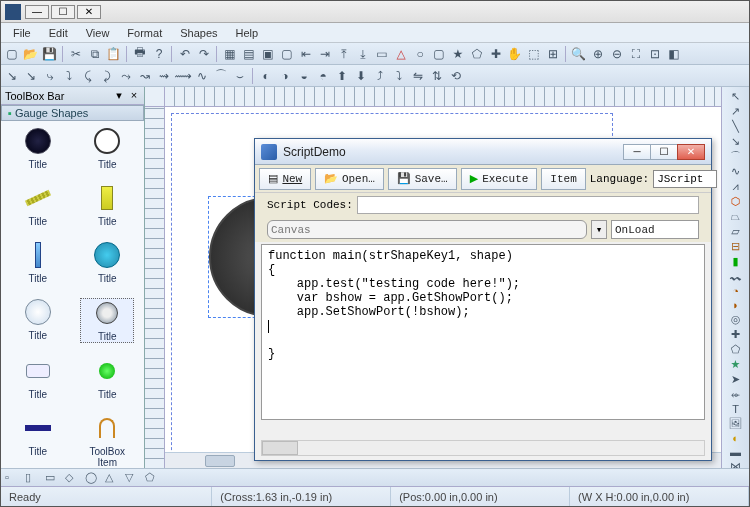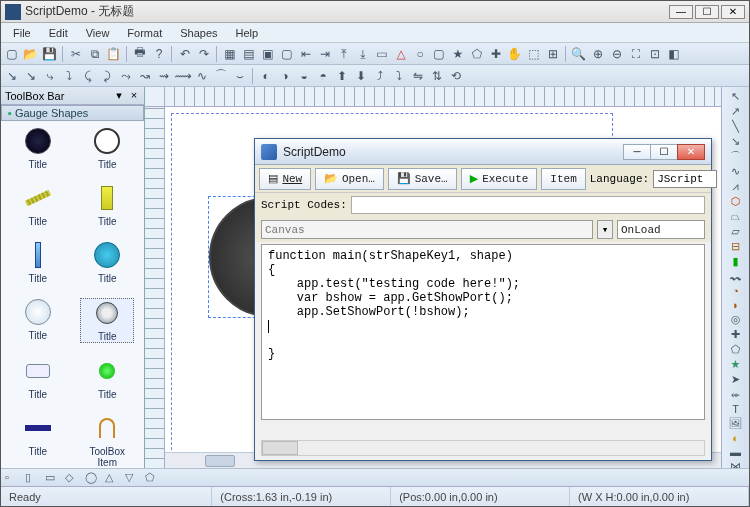--- a/index.html
+++ b/index.html
@@ -77,40 +77,39 @@
 .dlg-title .t { flex: 1; font-size: 12px; color: #222; }
 .dlg-wc { display: flex; gap: 0; }
 .dlg-wbtn { width: 28px; height: 16px; border: 1px solid #9ab; background: linear-gradient(#fff,#e2ecf7); display: flex; align-items:center; justify-content:center; font-size: 10px; cursor: pointer; margin-left: -1px;}
 .dlg-wbtn.close { background: linear-gradient(#f2b0a8,#e06050); color: #fff; border-color:#b04030;}
 .dlg-toolbar { height: 28px; background: #ece9d8; display: flex; align-items: center; padding: 2px 4px; gap: 4px; border-bottom: 1px solid #ccc; }
 .dlg-btn { height: 22px; padding: 0 8px; border: 1px solid #9ab; background: linear-gradient(#fff,#e8eef6); display: flex; align-items: center; gap: 4px; cursor: pointer; font-family: "Courier New", monospace; font-size: 11px; color: #222; }
 .dlg-btn .ic { font-size: 11px; font-family: Tahoma; }
 .dlg-btn.exec .ic { color: #0a0; }
 .dlg-lang { margin-left: auto; display: flex; align-items: center; gap: 4px; font-family: "Courier New", monospace; font-size: 11px; }
 .dlg-lang input { width: 64px; height: 18px; border: 1px solid #888; background: #fff; font-family: "Courier New", monospace; font-size: 11px; padding: 0 3px; }
-.dlg-row { display: flex; align-items: center; padding: 3px 6px; gap: 4px; font-family: "Courier New", monospace; font-size: 11px; background: #ece9d8; }
+.dlg-row { display: flex; align-items: center; padding: 3px 12px; gap: 4px; font-family: "Courier New", monospace; font-size: 11px; background: #ece9d8; }
 .dlg-row input.wide { flex: 1; height: 18px; border: 1px solid #aaa; background: #fff; padding: 0 3px; }
 .dlg-row select, .dlg-row input.sel { height: 19px; border: 1px solid #999; background: #f4f4f4; font-family: "Courier New", monospace; font-size: 11px; padding: 0 3px; color: #777; }
 .dlg-row input.ev { width: 88px; background: #fff; color: #222; }
 .dlg-editor { flex: 1; margin: 2px 6px 20px 6px; border: 1px solid #999; background: #fff; font-family: "Courier New", monospace; font-size: 12px; padding: 4px 6px; white-space: pre; overflow: auto; position: relative; }
 .caret { display: inline-block; width: 1px; height: 13px; background: #000; vertical-align: text-bottom; animation: blink 1s step-end infinite; }
 @keyframes blink { 50% { opacity: 0; } }
 .dlg-hscroll { height: 16px; margin: 0 6px 4px 6px; background: #eee; border: 1px solid #ccc; position: relative; }
 .dlg-hscroll .th { position: absolute; left: 0; top: 0; width: 36px; height: 14px; background: #ddd; border: 1px solid #bbb; }
 
 
 </style>
 </head>
 <body>
 
 <div class="main-window">
 
   <div class="titlebar">
     <div class="icon"></div>
-    <div class="title">ScriptDemo - 无标题</div>
     <div class="win-controls">
       <div class="win-btn">—</div>
       <div class="win-btn">☐</div>
       <div class="win-btn">✕</div>
     </div>
   </div>
 
   <div class="menubar">
     <span class="menu-item">File</span>
     <span class="menu-item">Edit</span>
@@ -386,21 +385,21 @@
       <div class="dlg-lang">
         <span>Language:</span>
         <input value="JScript" style="">
       </div>
     </div>
     <div class="dlg-row">
       <span>Script Codes:</span>
       <input class="wide" value="" style="">
     </div>
     <div class="dlg-row">
-      <input class="sel" style="flex: 1 1 0%;" disabled="" value="Canvas">
+      <input class="sel" style="flex: 1 1 0%; border-radius: 6px;" disabled="" value="Canvas">
       <span style="border:1px solid #999;background:#eee;height:19px;width:16px;display:flex;align-items:center;justify-content:center">▾</span>
       <input class="sel ev" value="OnLoad" style="">
     </div>
     <div class="dlg-editor"><span id="ed-before">function main(strShapeKey1, shape)
 {
     app.test("testing code here!");
     var bshow = app.GetShowPort();
     app.SetShowPort(!bshow);
 </span><span class="caret"></span><span id="ed-after">
 

